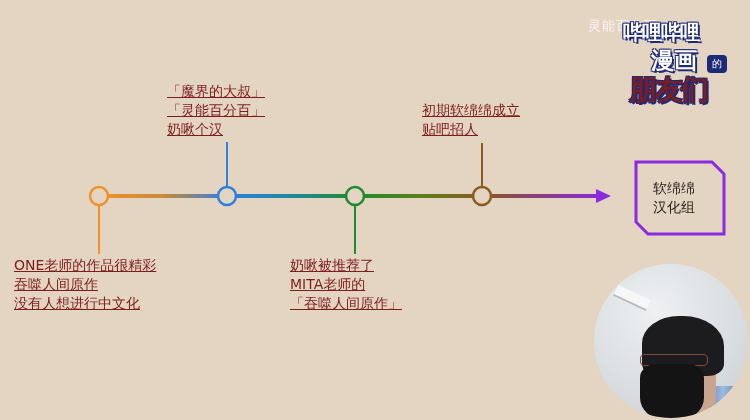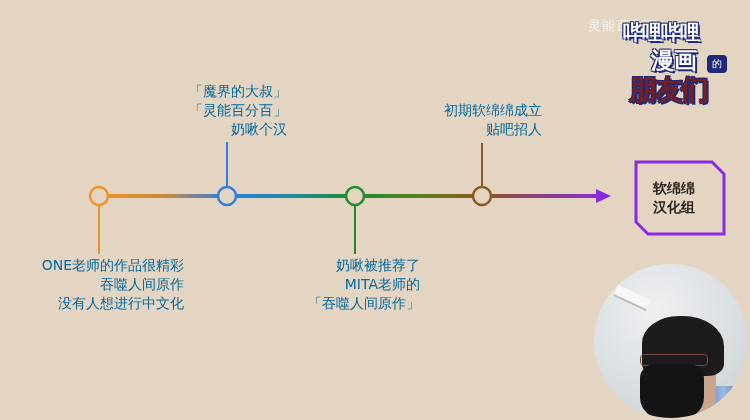--- a/index.html
+++ b/index.html
@@ -4,28 +4,28 @@
 <style>
   html, body { margin:0; padding:0; }
   body {
     width:750px; height:420px; overflow:hidden; position:relative;
     background:#e4d5c2;
     font-family:"DejaVu Sans","Liberation Sans",sans-serif;
     color:#2e2a26;
   }
   .stage { position:absolute; left:0; top:0; width:750px; height:420px; }
   .label {
-    position:absolute; text-align:right; font-size:14px; line-height:19px;
-    color:#0369a1; white-space:nowrap;
+    position:absolute; text-align:left; font-size:14px; line-height:19px;
+    color:#7f1d1d; white-space:nowrap;text-decoration:underline;
   }
   .label div { display:block; }
   .result-box {
     position:absolute; left:634px; top:160px; width:80px; height:76px;
     display:flex; align-items:center; justify-content:center; flex-direction:column;
-    font-size:14px; font-weight:bold; line-height:19px; color:#2a2420;
+    font-size:14px; font-weight:normal; line-height:19px; color:#2a2420;
   }
   .result-box svg { position:absolute; left:0; top:0; }
   .result-box span { position:relative; }
   .watermark {
     position:absolute; left:588px; top:17px; font-size:13px; color:rgba(255,255,255,0.75);
     letter-spacing:1px;
   }
   .logo { position:absolute; left:615px; top:15px; width:125px; height:95px; }
   .logo .l1, .logo .l2, .logo .l3 {
     position:absolute; font-weight:bold; color:#ffffff;

